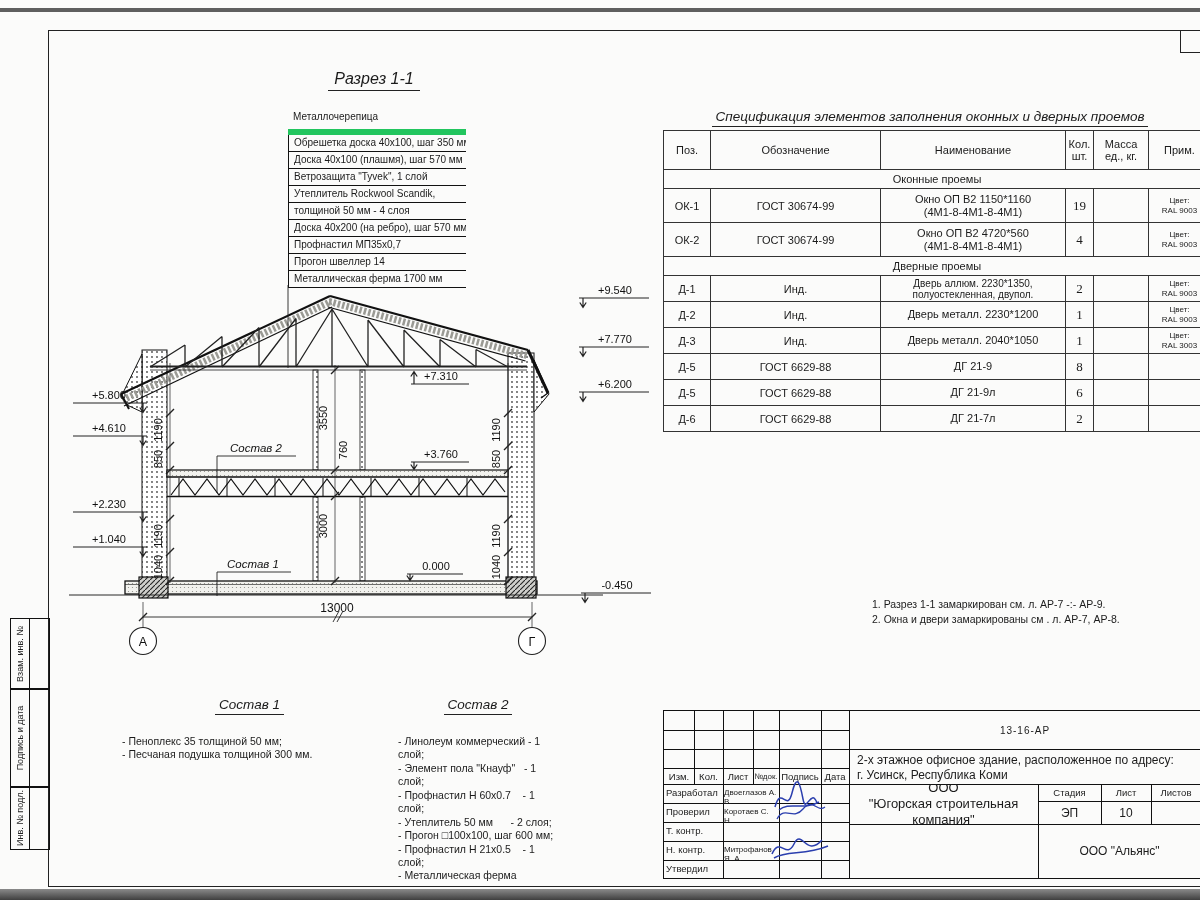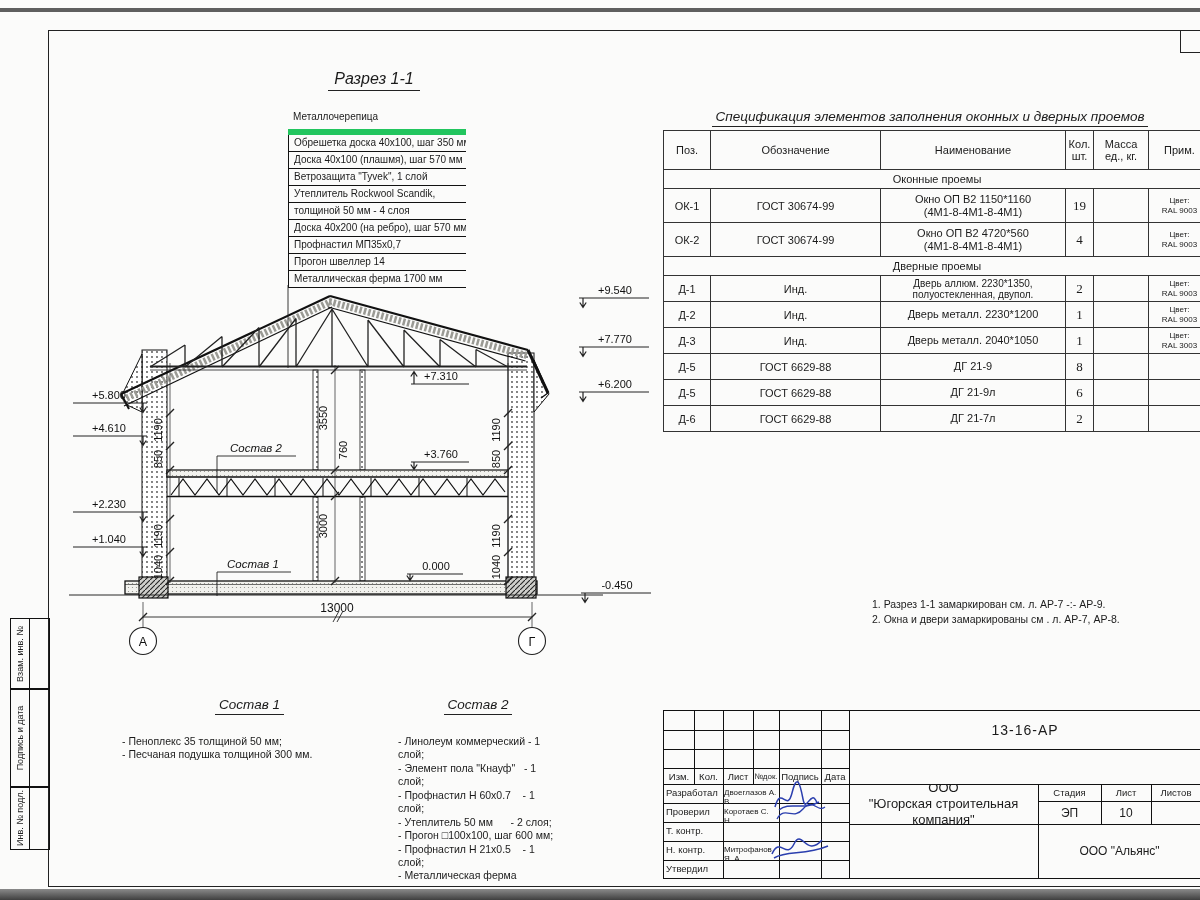--- a/index.html
+++ b/index.html
@@ -59,21 +59,21 @@
   .comp1{left:122px;top:697px;width:255px;}
   .comp2{left:398px;top:697px;width:160px;}
   
   .tb{left:663px;top:710px;width:537px;height:167px;
       border-top:1.6px solid #111;border-left:1.6px solid #111;border-bottom:1.6px solid #111;}
   .tb .vl{position:absolute;width:0;border-left:1px solid #111;}
   .tb .hl{position:absolute;height:0;border-top:1px solid #111;}
   .tb .cell{position:absolute;overflow:hidden;}
   .tb .cc{display:flex;align-items:center;justify-content:center;text-align:center;}
   .f9{font-size:9.5px;} .f8{font-size:8px;} .f10{font-size:13px;}
-  .f12{font-size:12px;} .f14{font-size:14px;letter-spacing:1px;}
+  .f12{font-size:12px;} .f14{font-size:10px;letter-spacing:1px;}
   .pre{white-space:pre-line;line-height:1.25;}
   svg text{font-family:"Liberation Sans", sans-serif;fill:#111;}
 </style>
 </head>
 <body>
 
 <div class="abs scan-top"></div>
 <div class="abs scan-bottom"></div>
 
 <div class="abs frame"></div>
@@ -427,20 +427,22 @@
   <div class="cell f9" style="left:2px;top:76px;width:56px">Разработал</div>
   <div class="cell f8" style="left:60px;top:77px;width:54px">Двоеглазов А. В.</div>
   <div class="cell f9" style="left:2px;top:95px;width:56px">Проверил</div>
   <div class="cell f8" style="left:60px;top:96px;width:54px">Коротаев С. Н.</div>
   <div class="cell f9" style="left:2px;top:114px;width:56px">Т. контр.</div>
   <div class="cell f9" style="left:2px;top:133px;width:56px">Н. контр.</div>
   <div class="cell f8" style="left:60px;top:134px;width:54px">Митрофанов Я. А.</div>
   <div class="cell f9" style="left:2px;top:152px;width:56px">Утвердил</div>
 
   <div class="cell cc f14" style="left:185px;top:0;width:352px;height:38px">13-16-АР</div>
+  <div class="cell f12 pre" style="left:193px;top:42px;width:340px">2-х этажное офисное здание, расположенное по адресу:
+г. Усинск, Республика Коми</div>
   <div class="cell cc f10 pre" style="left:185px;top:73px;width:189px;height:40px">ООО
 "Югорская строительная компания"</div>
   <div class="cell cc f9" style="left:374px;top:73px;width:63px;height:17px">Стадия</div>
   <div class="cell cc f9" style="left:437px;top:73px;width:50px;height:17px">Лист</div>
   <div class="cell cc f9" style="left:487px;top:73px;width:50px;height:17px">Листов</div>
   <div class="cell cc f12" style="left:374px;top:90px;width:63px;height:23px">ЭП</div>
   <div class="cell cc f12" style="left:437px;top:90px;width:50px;height:23px">10</div>
   <div class="cell cc f12" style="left:487px;top:90px;width:50px;height:23px"></div>
   <div class="cell cc f12" style="left:374px;top:113px;width:163px;height:54px">ООО "Альянс"</div>
 </div>

